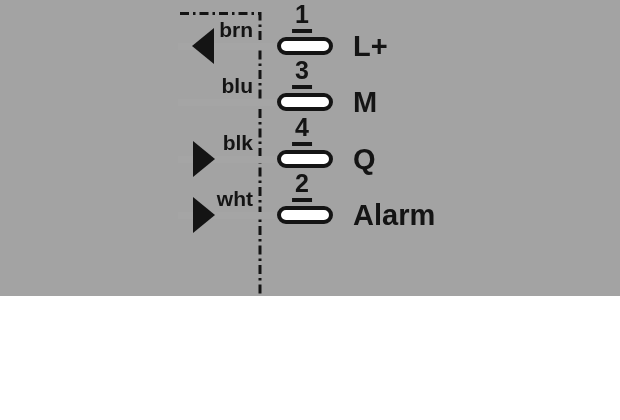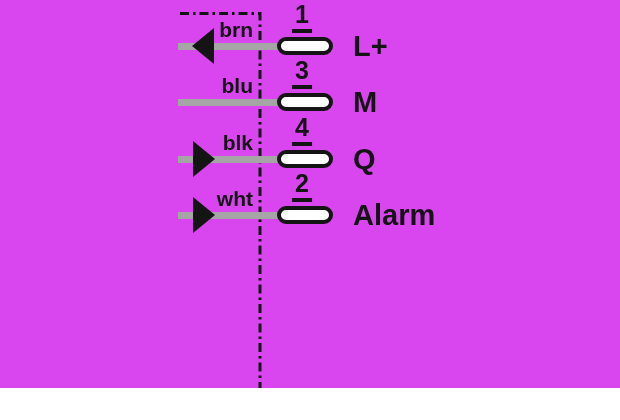--- a/index.html
+++ b/index.html
@@ -4,22 +4,22 @@
 <style>
   html, body {
     margin: 0;
     padding: 0;
     background: #ffffff;
     font-family: "Liberation Sans", sans-serif;
   }
   .canvas {
     position: relative;
     width: 620px;
-    height: 388px;
-    background: #d946ef;
+    height: 296px;
+    background: #a3a3a3;
     overflow: hidden;
   }
   .outline-svg {
     position: absolute;
     left: 0;
     top: 0;
   }
   .row {
     position: absolute;
     left: 0;

